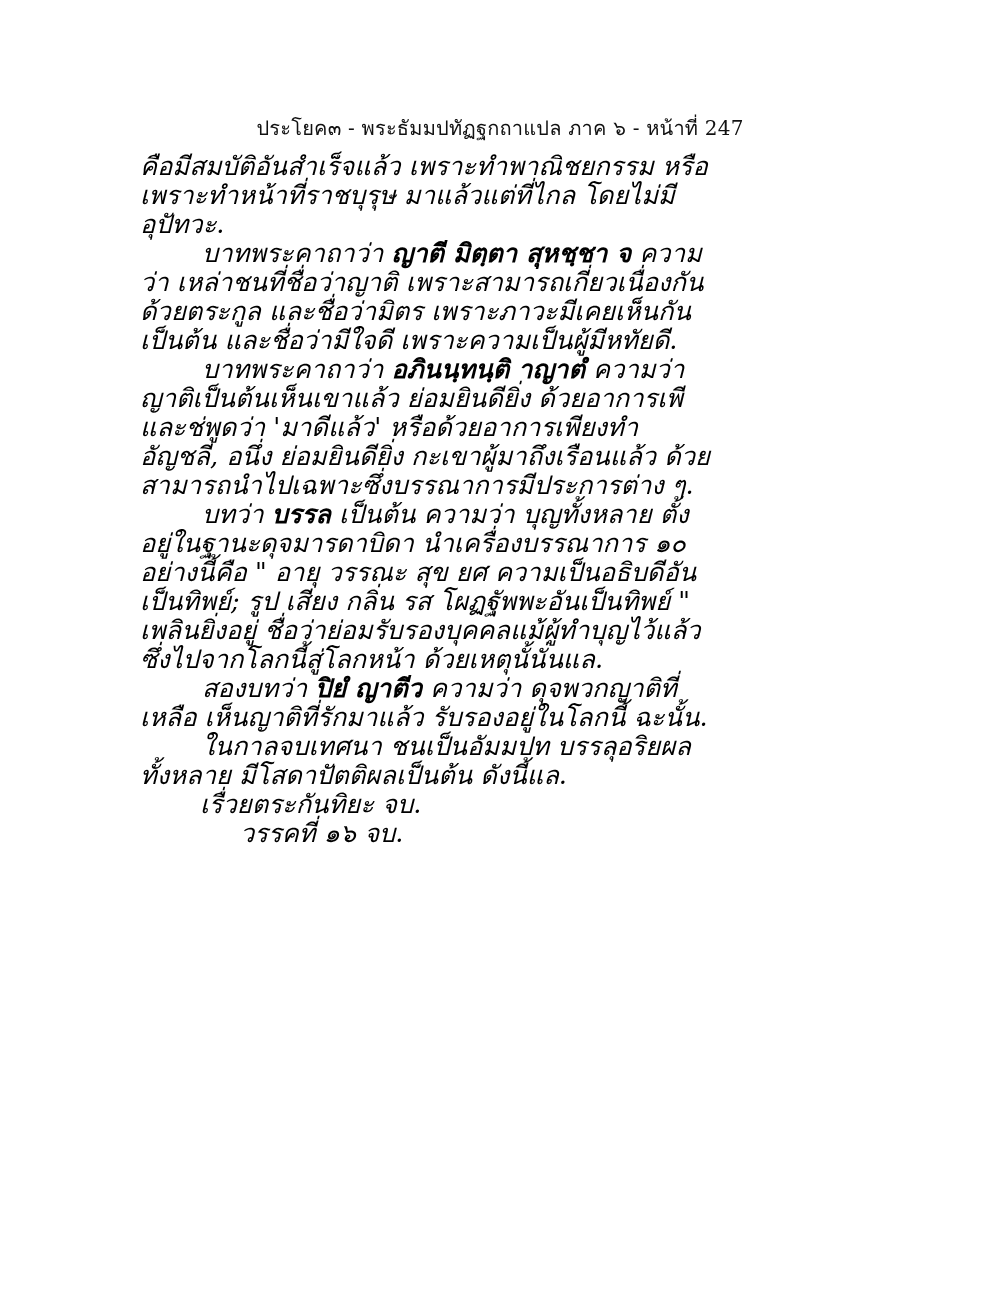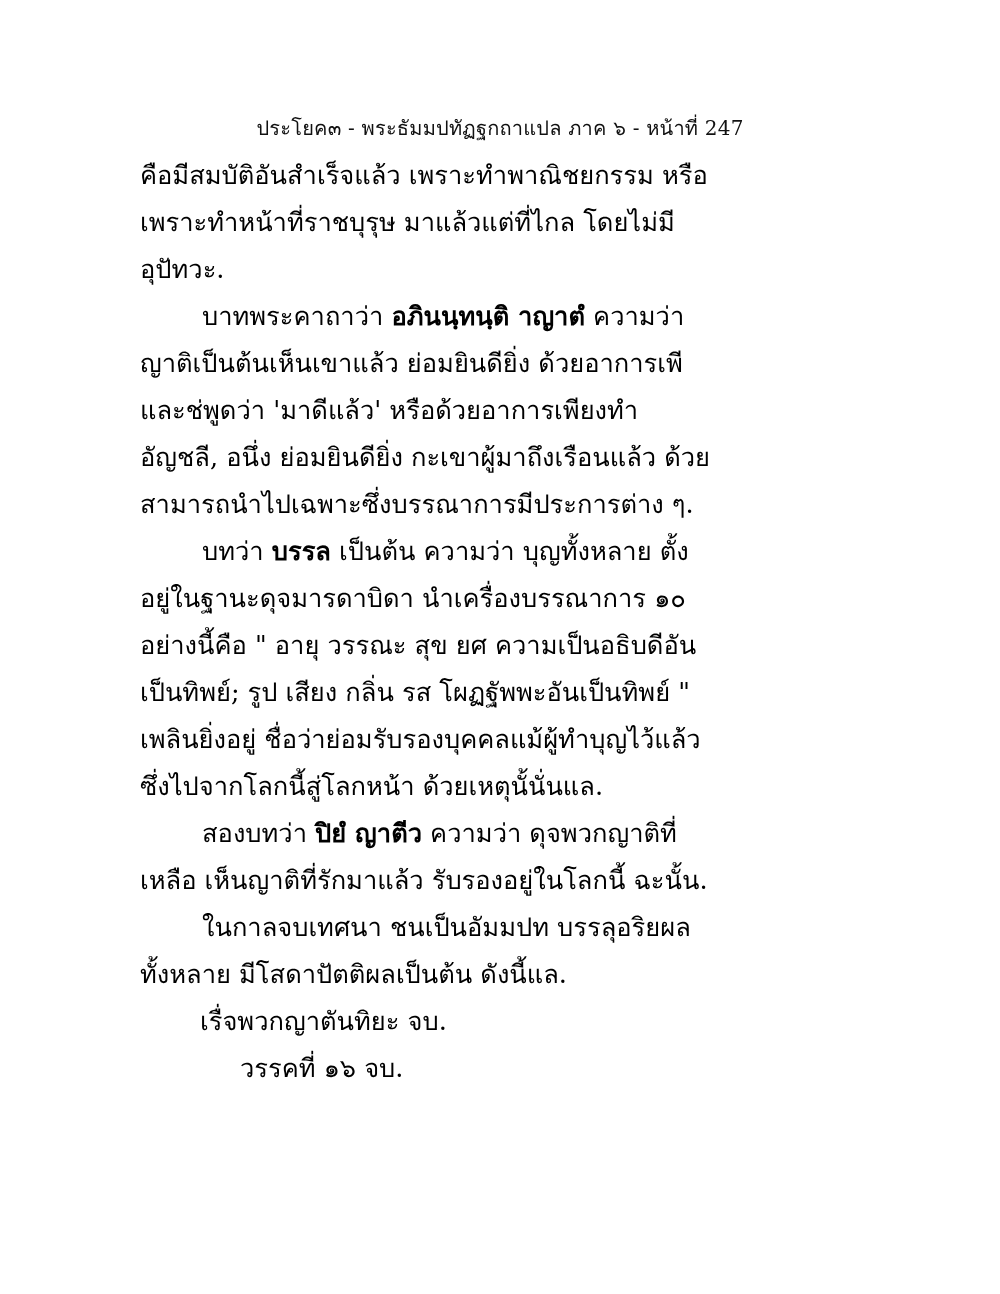--- a/index.html
+++ b/index.html
@@ -32,22 +32,23 @@
     letter-spacing: 0.2px;
     color: #111;
     white-space: nowrap;
   }
   .body-text {
     position: absolute;
     top: 152px;
     left: 140px;
     width: 570px;
     font-size: 25.5px;
-    line-height: 47px;
+    line-height: 29px;
     color: #000;
+    font-style: italic;
   }
   .para {
     margin: 0;
     text-indent: 62px;
     text-align: left;
   }
   .para.no-indent {
     text-indent: 0;
   }
   .para b {
@@ -68,34 +69,37 @@
 <div class="page">
 
   <div class="header">ประโยค๓ - พระธัมมปทัฏฐกถาแปล ภาค ๖ - หน้าที่ 247</div>
 
   <div class="body-text">
 
     <p class="para no-indent">
       <span>คือมีสมบัติอันสำเร็จแล้ว เพราะทำพาณิชยกรรม หรือเพราะทำหน้าที่ราชบุรุษ  มาแล้วแต่ที่ไกล  โดยไม่มีอุปัทวะ.</span>
     </p>
 
+    <p class="para">
+      <span>บาทพระคาถาว่า </span><b>ญาตี มิตฺตา สุหชฺชา จ</b><span> ความว่า เหล่าชนที่ชื่อว่าญาติ เพราะสามารถเกี่ยวเนื่องกันด้วยตระกูล และชื่อว่ามิตร เพราะภาวะมีเคยเห็นกันเป็นต้น และชื่อว่ามีใจดี เพราะความเป็นผู้มีหทัยดี.</span>
+    </p>
 
     <p class="para">
       <span>บาทพระคาถาว่า </span><b>อภินนฺทนฺติ าญาตํ</b><span> ความว่า ญาติเป็นต้นเห็นเขาแล้ว ย่อมยินดียิ่ง ด้วยอาการเพีและช่พูดว่า 'มาดีแล้ว' หรือด้วยอาการเพียงทำอัญชลี, อนึ่ง ย่อมยินดียิ่ง กะเขาผู้มาถึงเรือนแล้ว ด้วยสามารถนำไปเฉพาะซึ่งบรรณาการมีประการต่าง ๆ.</span>
     </p>
 
     <p class="para">
       <span>บทว่า </span><b>บรรล</b><span> เป็นต้น ความว่า บุญทั้งหลาย ตั้งอยู่ในฐานะดุจมารดาบิดา  นำเครื่องบรรณาการ ๑๐ อย่างนี้คือ  " อายุ วรรณะ สุข ยศ ความเป็นอธิบดีอันเป็นทิพย์; รูป เสียง กลิ่น รส โผฏฐัพพะอันเป็นทิพย์ "  เพลินยิ่งอยู่  ชื่อว่าย่อมรับรองบุคคลแม้ผู้ทำบุญไว้แล้ว ซึ่งไปจากโลกนี้สู่โลกหน้า ด้วยเหตุนั้นั่นแล.</span>
     </p>
 
     <p class="para">
       <span>สองบทว่า </span><b>ปิยํ ญาตีว</b><span> ความว่า ดุจพวกญาติที่เหลือ เห็นญาติที่รักมาแล้ว รับรองอยู่ในโลกนี้  ฉะนั้น.</span>
     </p>
 
     <p class="para">
       <span>ในกาลจบเทศนา ชนเป็นอัมมปท บรรลุอริยผลทั้งหลาย มีโสดาปัตติผลเป็นต้น ดังนี้แล.</span>
     </p>
 
-    <p class="centered-line">เรื่จพวกญาตันทิยะ จบ.</p>
+    <p class="centered-line">เรื่วยตระกันทิยะ จบ.</p>
     <p class="centered-line deep">วรรคที่ ๑๖ จบ.</p>
 
   </div>
 </div>
 
 </body></html>

